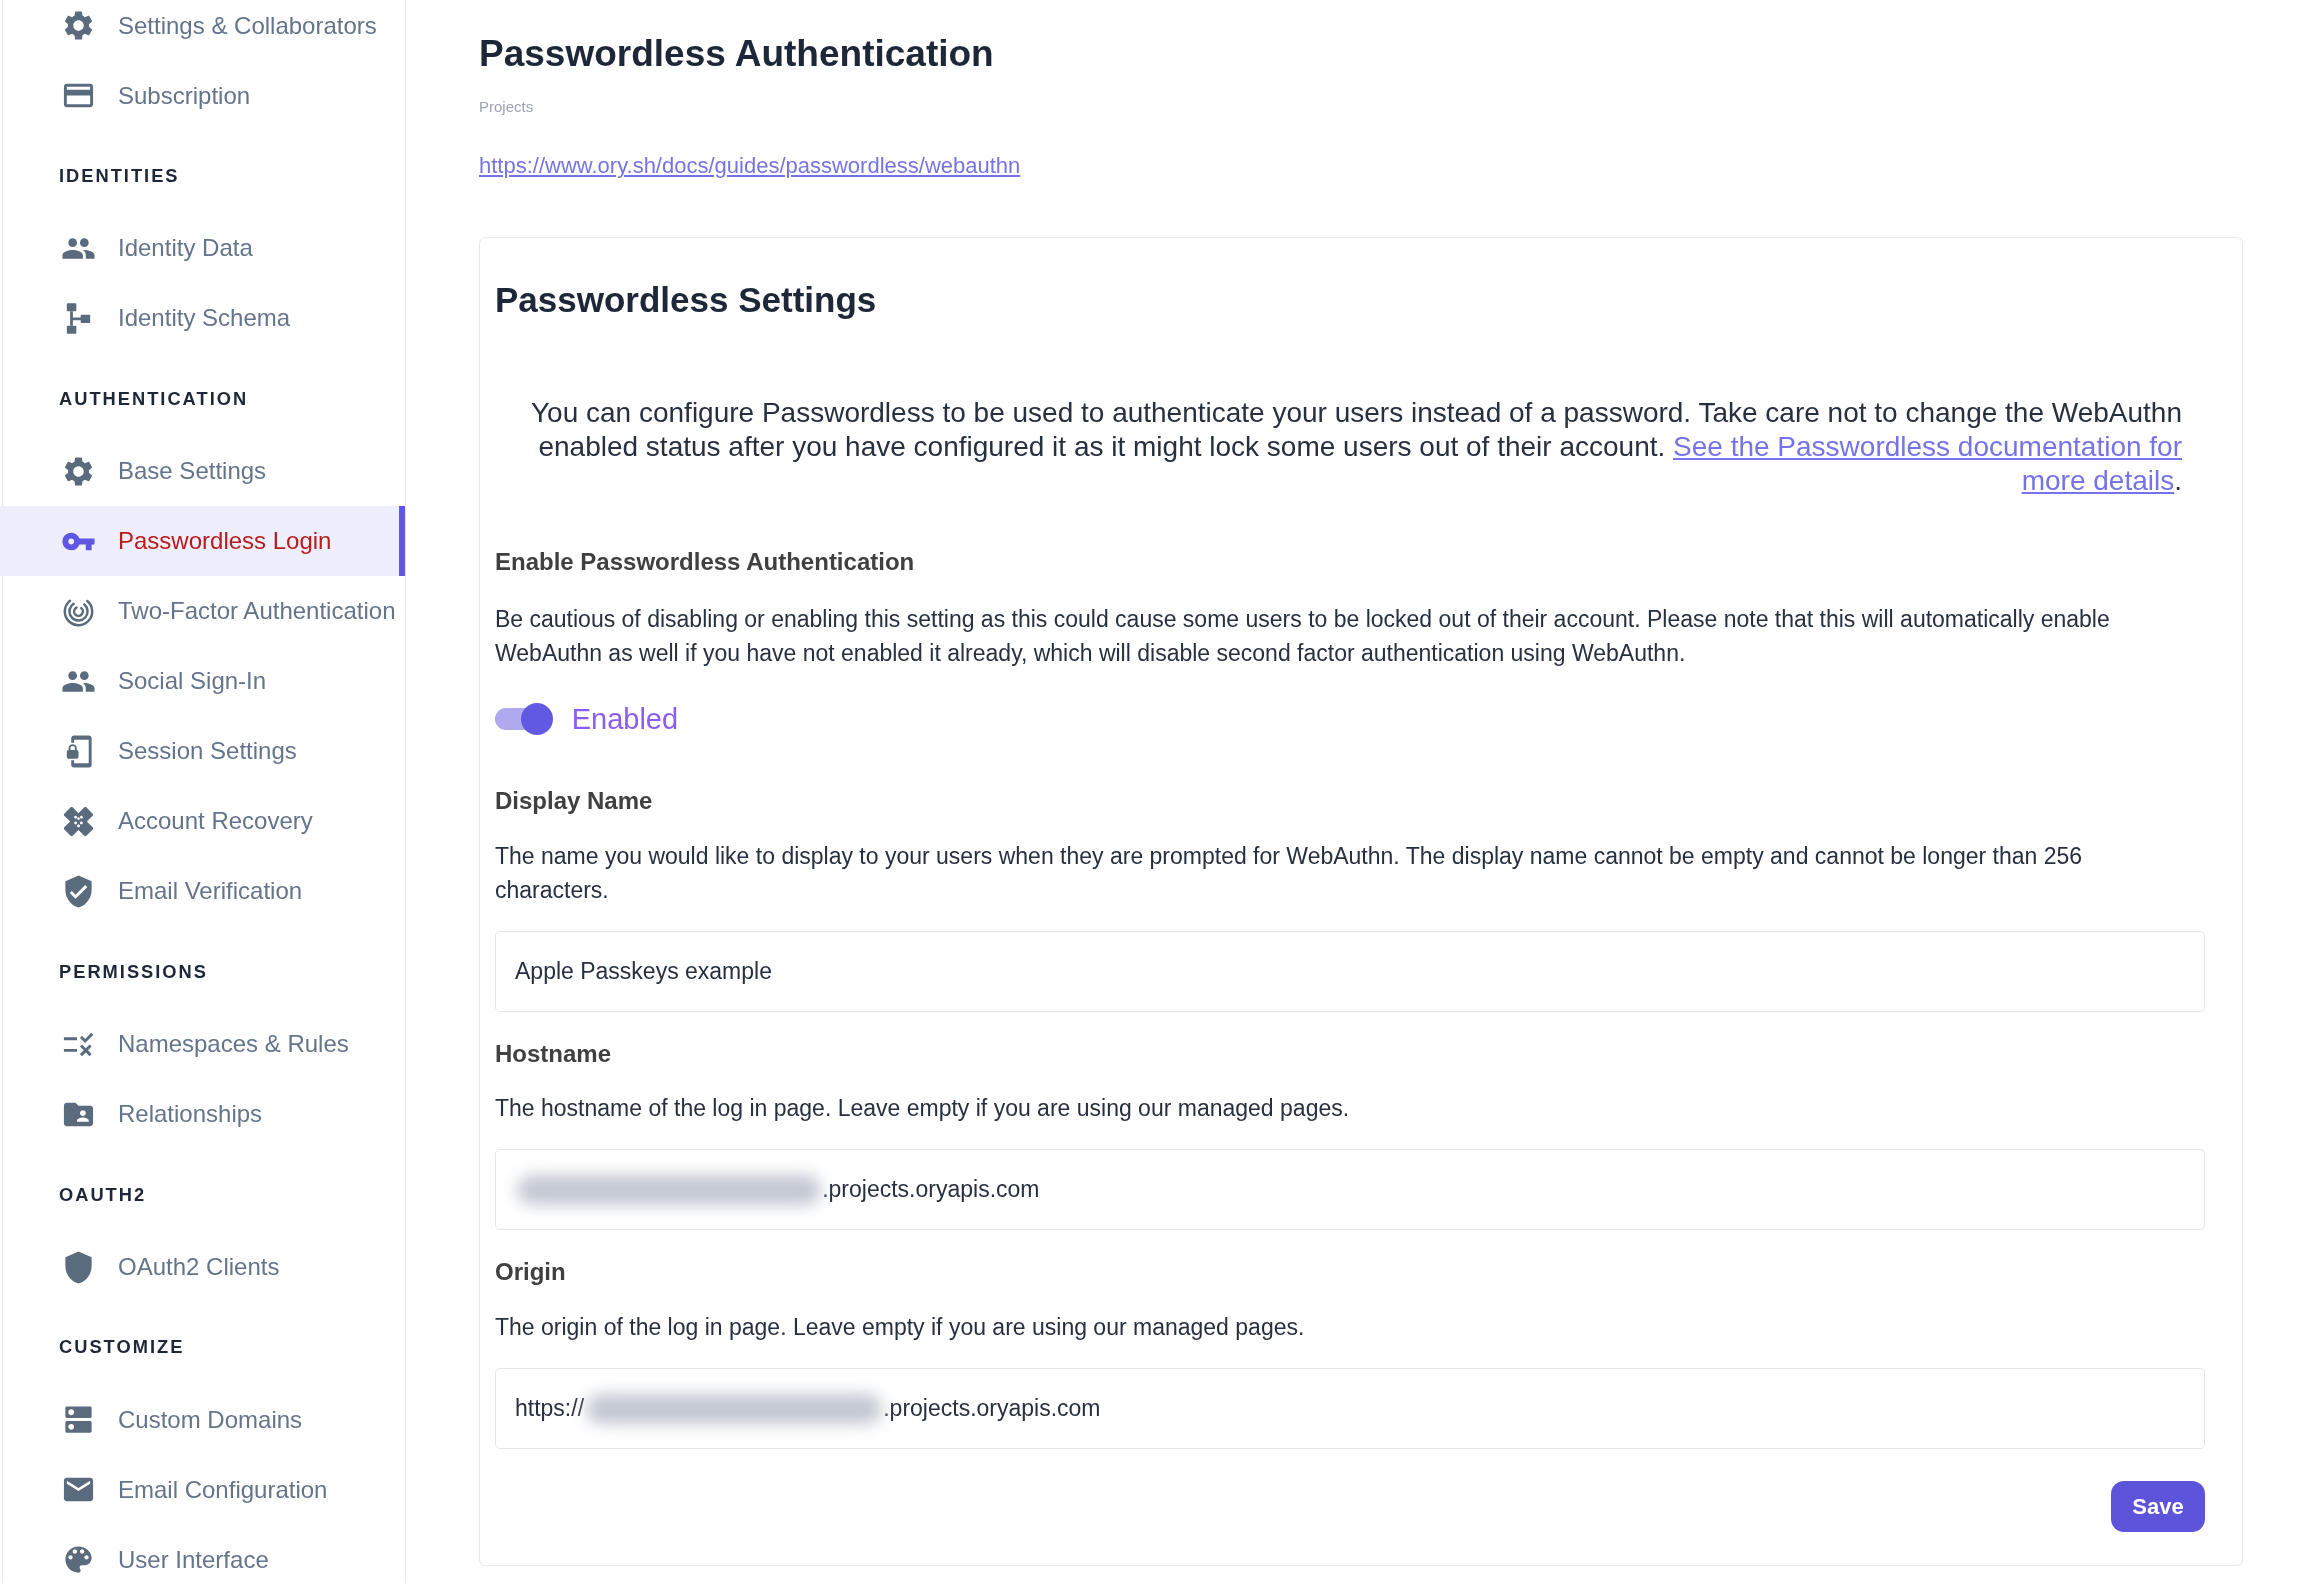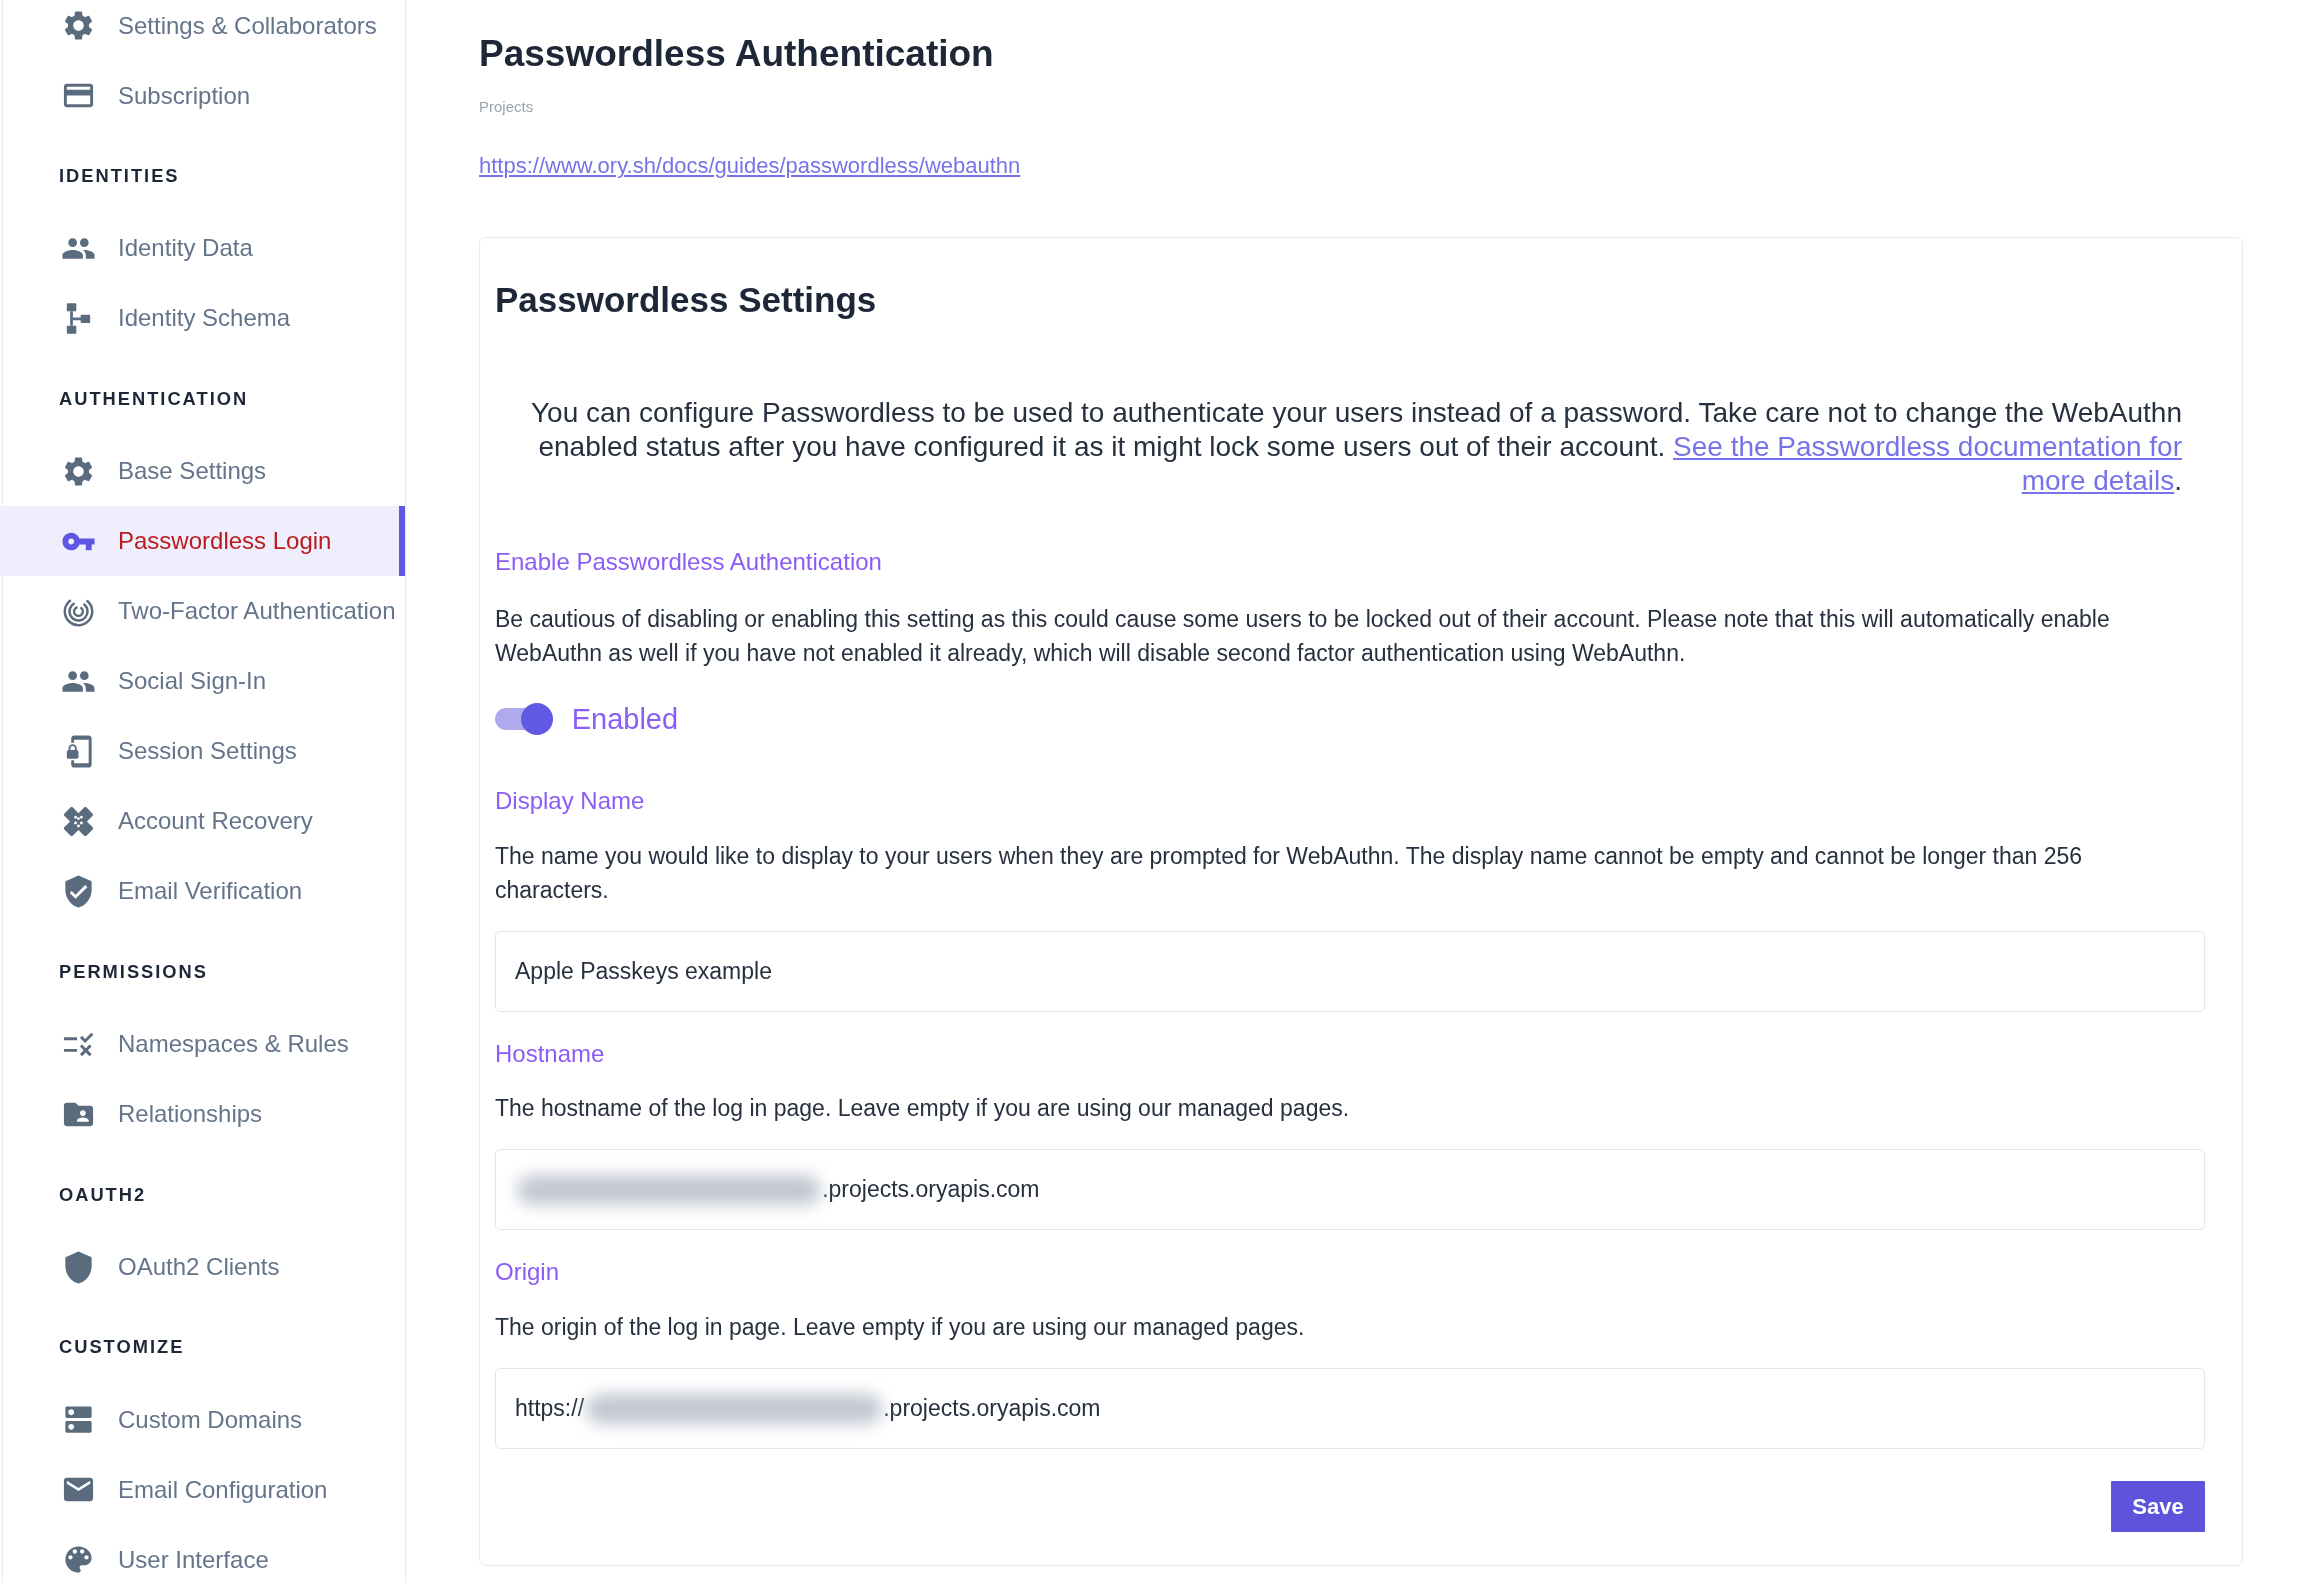--- a/index.html
+++ b/index.html
@@ -49,21 +49,21 @@
     color: #7673E9; text-decoration: underline; cursor: pointer; }
 
   .card {
     margin-top: 57px; width: 1764px; background: #fff;
     border: 0.8px solid #E7EAEF; border-radius: 6.4px;
     padding: 40px 37px 33px 15px;
   }
   .card-title { font-size: 35px; line-height: 43px; font-weight: 700; color: #1D2737; margin: 0; }
   .intro { margin: 75px 0 0 0; font-size: 28px; line-height: 34px; color: #27303F; max-width: 1687px; text-align: right; }
   .intro a { color: #7673E9; text-decoration: underline; cursor: pointer; }
-  .sec-h { font-size: 24px; line-height: 25.4px; font-weight: 400; color: #8b5cf6; margin: 51px 0 0 0; }
+  .sec-h { font-size: 24px; line-height: 25.4px; font-weight: 700; color: #404040; margin: 51px 0 0 0; }
   .sec-h.tight { margin-top: 29px; }
   .desc { margin: 25.4px 0 0 0; font-size: 23px; line-height: 34px; color: #27303F; max-width: 1687px; }
   .desc.after-h { margin-top: 27px; }
 
   .toggle-row { margin-top: 32px; display: flex; align-items: center; gap: 20.7px; height: 35px; }
   .switch { position: relative; width: 56px; height: 22px; cursor: pointer; }
   .switch .track { position: absolute; inset: 0; border-radius: 11px; background: #AFA9EE; }
   .switch .thumb {
     position: absolute; right: -2.4px; top: 50%; transform: translateY(-50%);
     width: 32px; height: 32px; border-radius: 50%; background: #6159E2;
@@ -82,21 +82,21 @@
     background: #C2C7D1; filter: blur(8px); vertical-align: middle;
     margin: 0 1.6px;
   }
   .redacted.host { width: 304px; }
   .redacted.orig { width: 296px; }
 
   .actions { margin-top: 32px; display: flex; justify-content: flex-end; }
   .save-btn {
     min-width: 94px; height: 51px; padding: 0 20.7px;
     background: #5D54DB; color: #ffffff; font-size: 22px; font-weight: 700;
-    border: none; border-radius: 1px; font-family: inherit; cursor: pointer;
+    border: none; border-radius: 13px; font-family: inherit; cursor: pointer;
   }
 </style>
 </head>
 <body>
 
 <div class="app">
 
   <aside class="sidebar">
     <nav class="nav">
 

